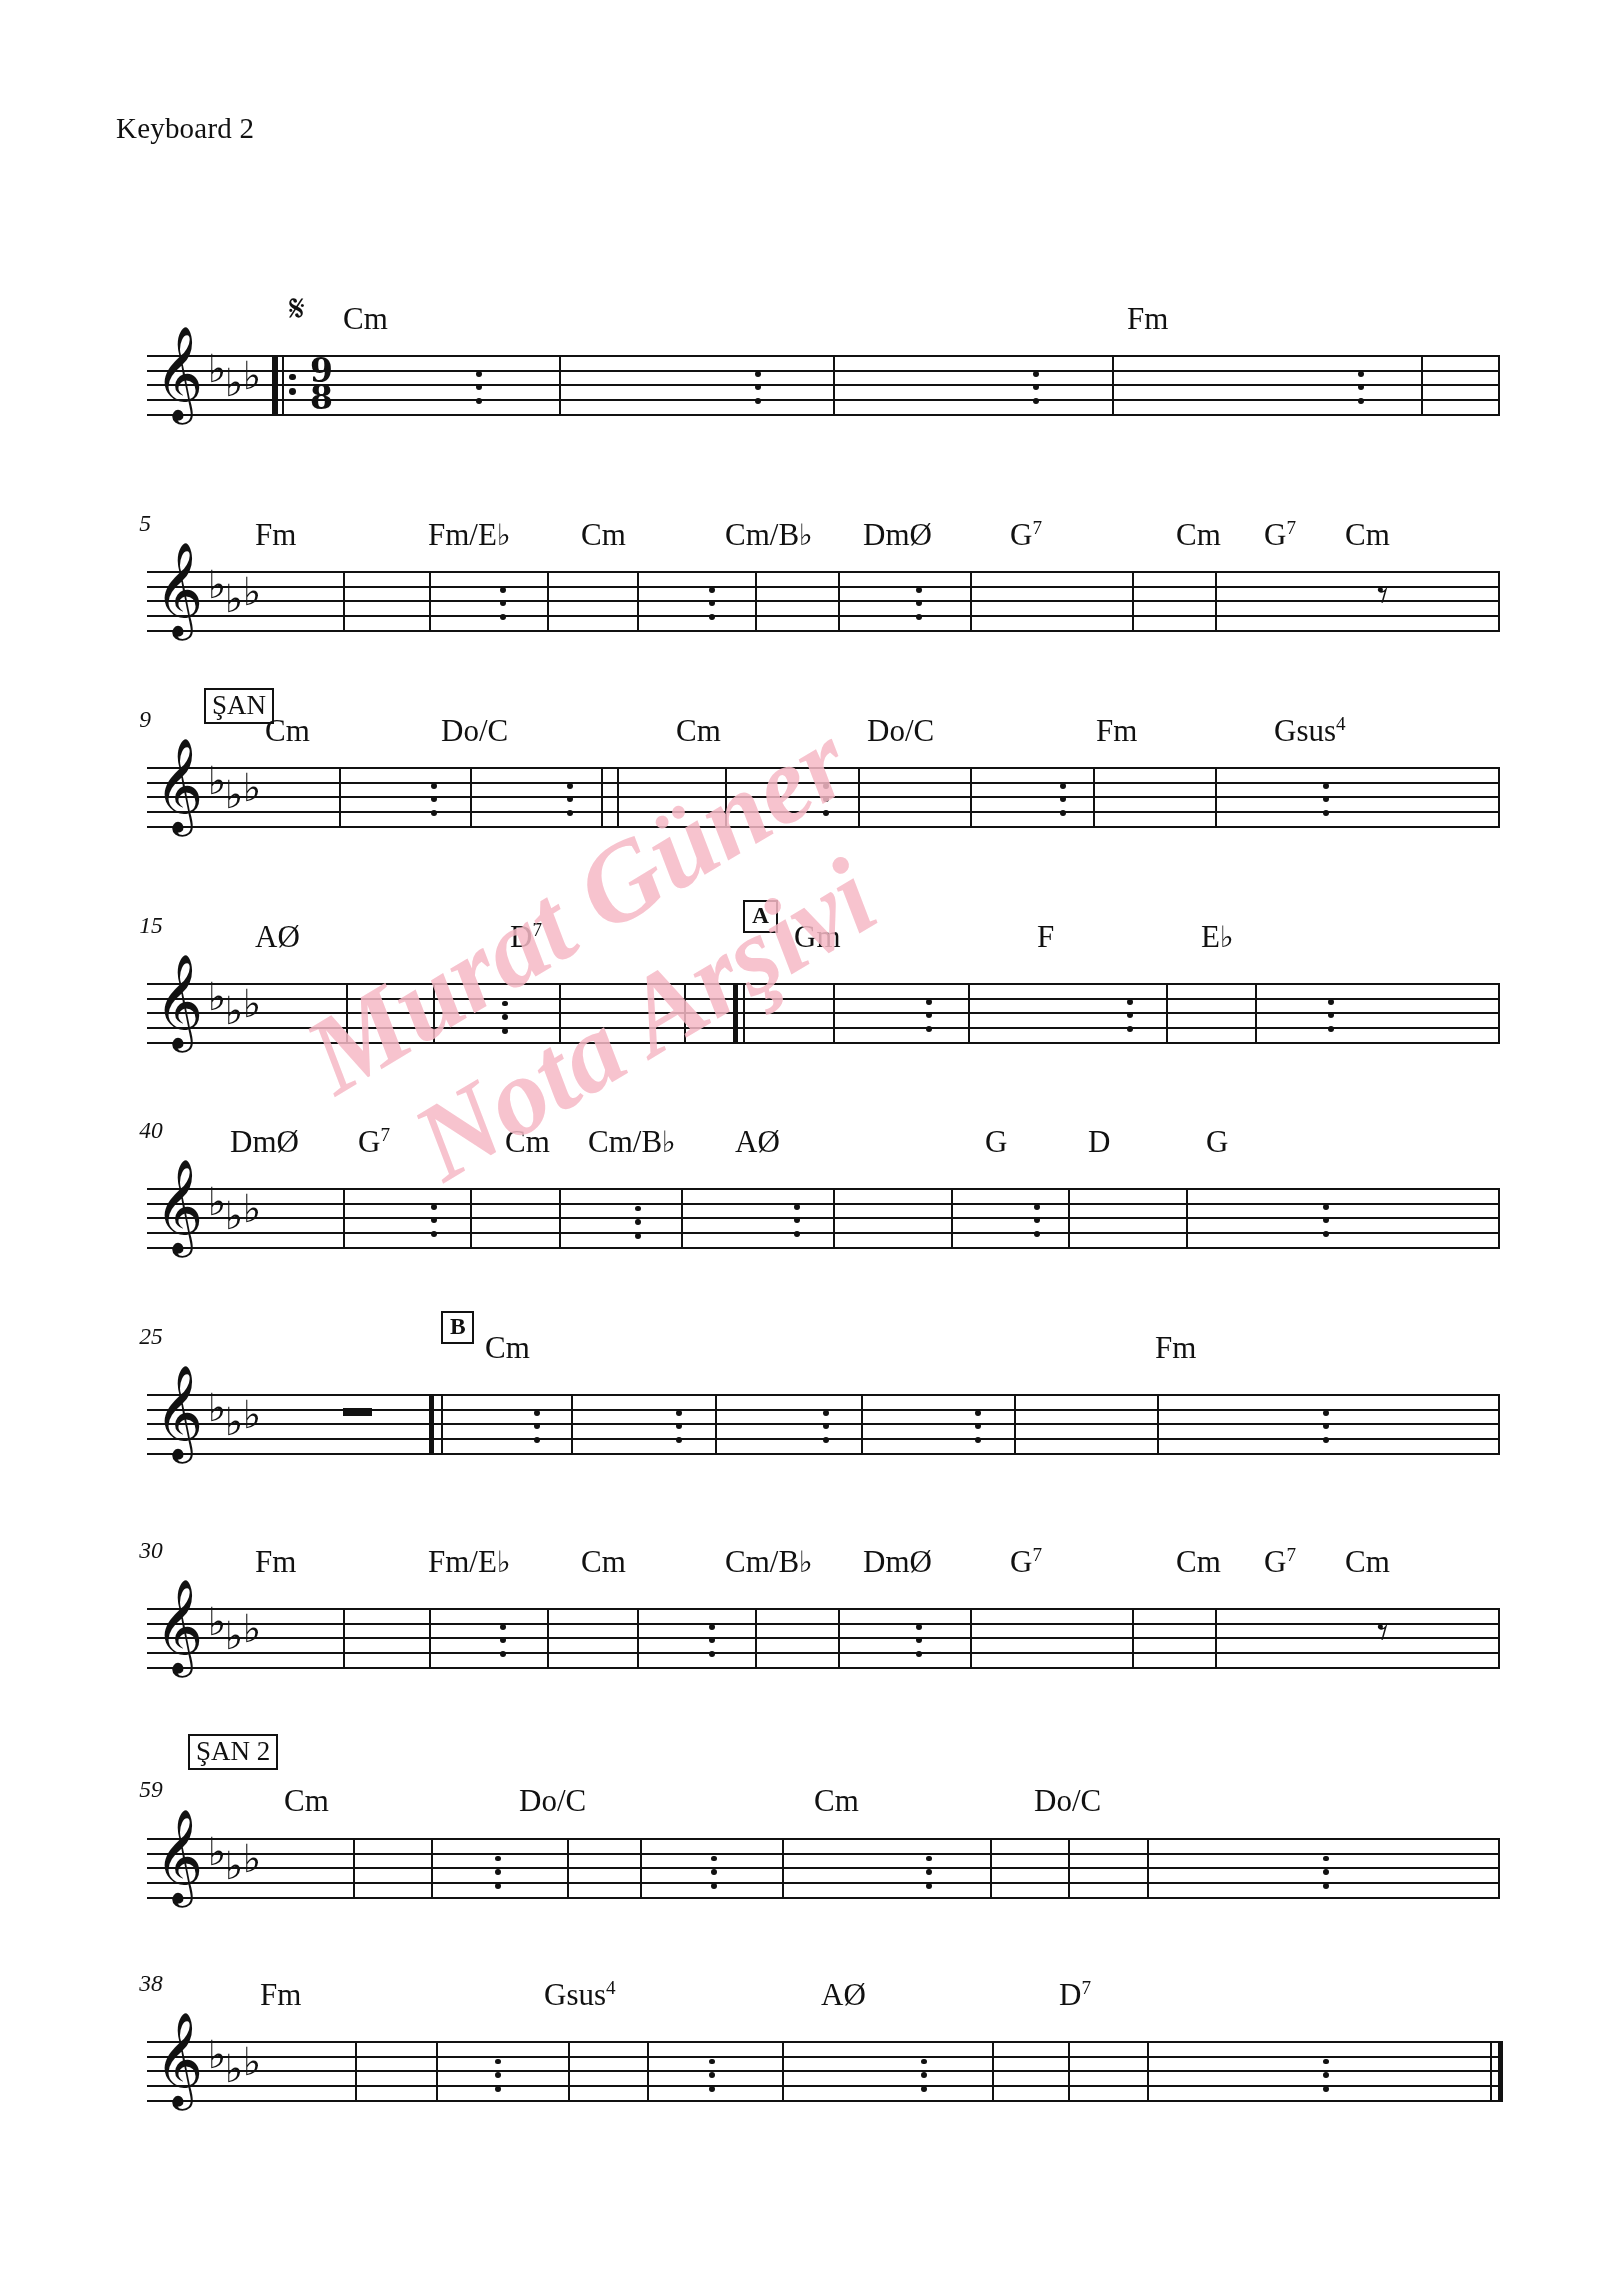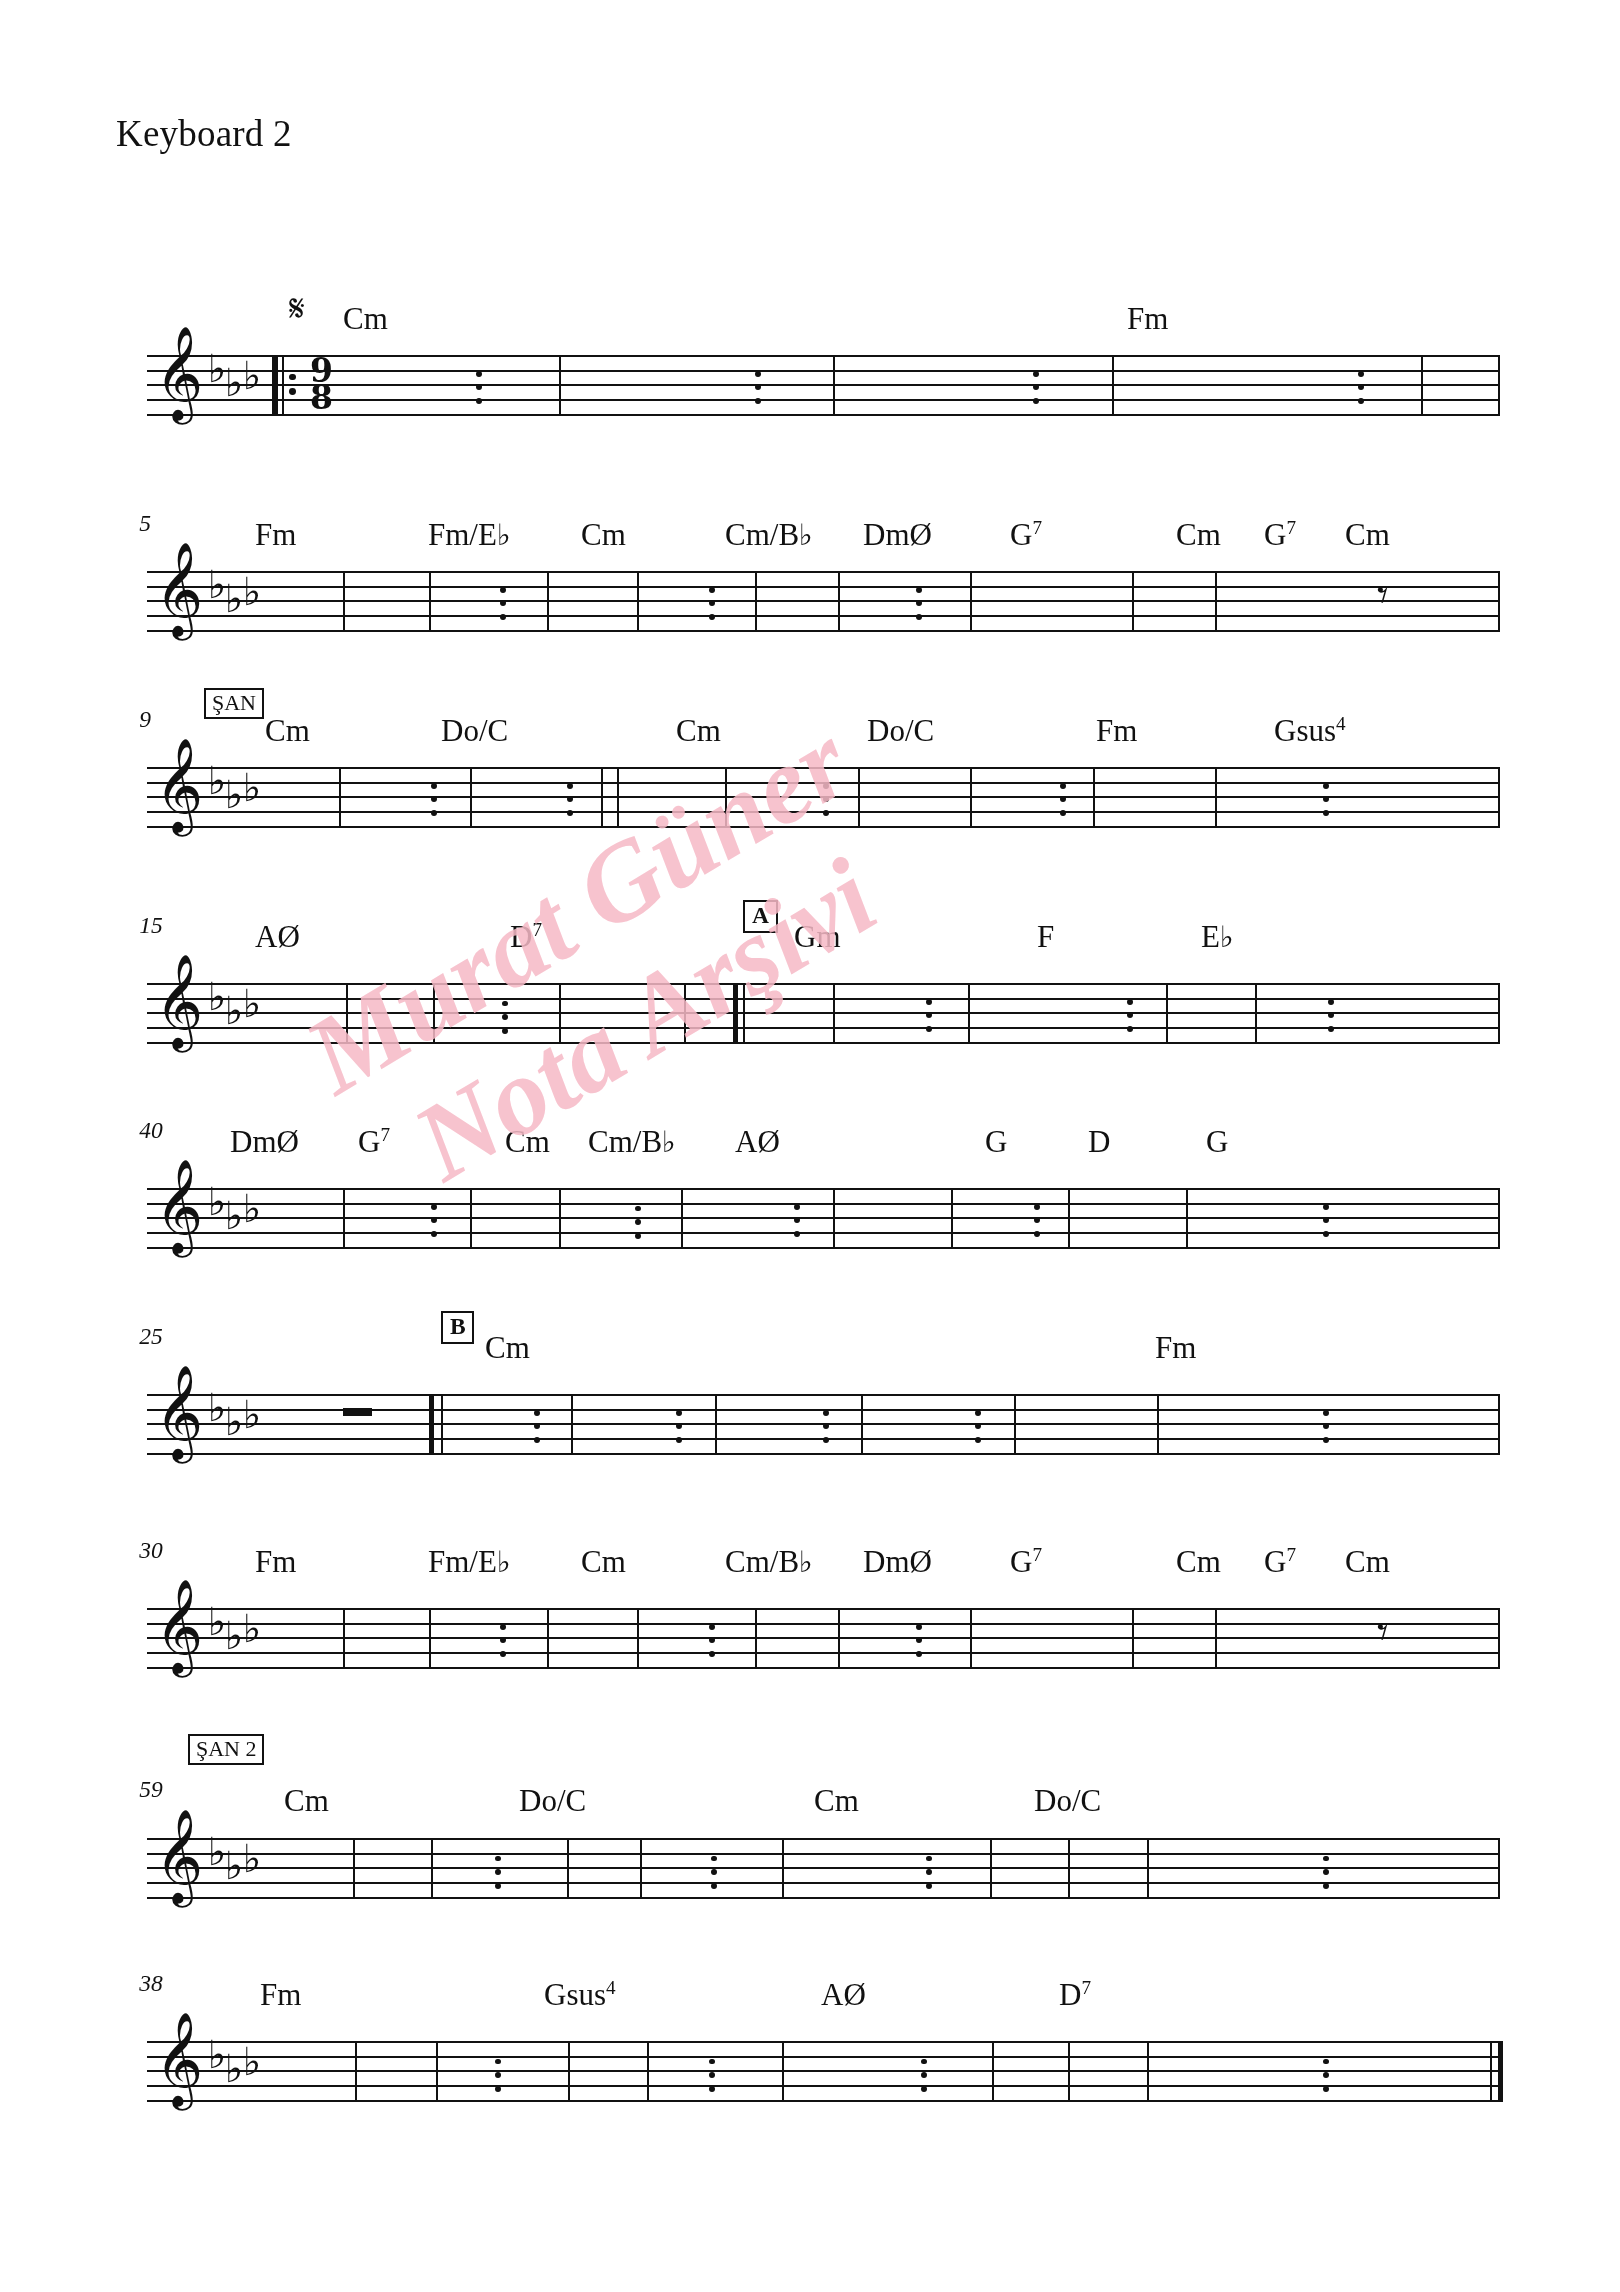--- a/index.html
+++ b/index.html
@@ -15,21 +15,21 @@
     width: 1620px;
     height: 2293px;
     background: #ffffff;
     margin: 0 auto;
     overflow: hidden;
   }
   .part-label {
     position: absolute;
     left: 116px;
     top: 112px;
-    font-size: 37px;
+    font-size: 29px;
     color: #111;
     letter-spacing: 0.2px;
   }
   .title {
     position: absolute;
     left: 0;
     right: 0;
     top: 214px;
     text-align: center;
     font-size: 47px;
@@ -203,21 +203,21 @@
   .boxmark {
     position: absolute;
     border: 2px solid #111;
     padding: 1px 6.9px 2.9px 6.9px;
     font-size: 23.5px;
     font-weight: bold;
     background: #fff;
     color: #111;
     line-height: 1.05;
   }
-  .boxmark.small { font-size: 22px; font-weight: normal; padding: 1px 5.9px 2px 5.9px; }
+  .boxmark.small { font-size: 27px; font-weight: normal; padding: 1px 5.9px 2px 5.9px; }
   .segno {
     position: absolute;
     font-family: "DejaVu Sans", sans-serif;
     font-size: 37px;
     line-height: 1;
     color: #111;
   }
 </style>
 </head>
 <body>

